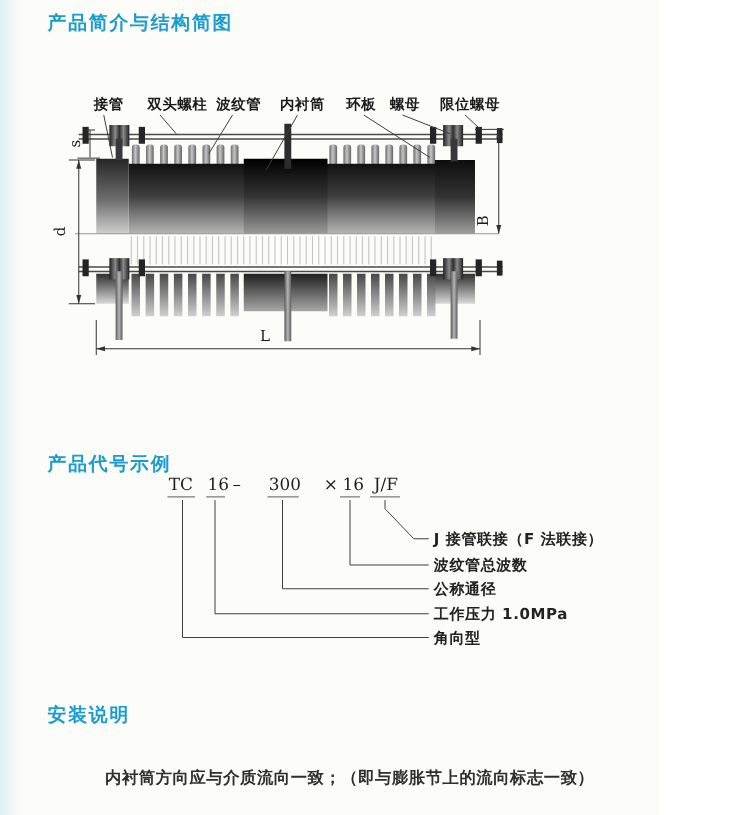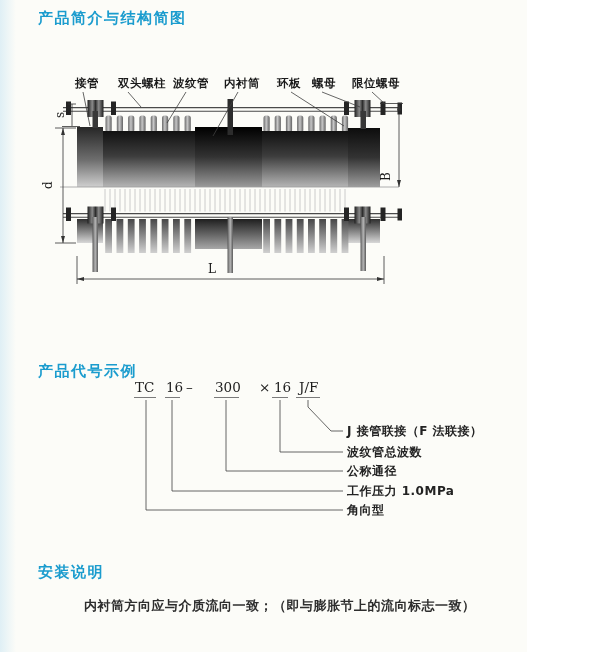--- a/index.html
+++ b/index.html
@@ -7,21 +7,21 @@
         font-family:"DejaVu Sans",sans-serif;}
   .edge-tint{position:absolute;left:0;top:0;width:16px;height:100%;
         background:linear-gradient(to right,rgba(188,224,242,.45),rgba(255,255,255,0));}
   .section-title{position:absolute;left:38px;color:#1b9cce;font-weight:bold;
         font-size:15px;letter-spacing:1.5px;}
   #title-intro{top:9px;}
   #title-code{top:350px;margin-top:12px;}
   #title-install{top:563px;text-align:right;}
   .install-line{position:absolute;left:50px;font-size:13px;font-weight:600;
         color:#2e2e2e;letter-spacing:0.5px;}
-  #install-line-1{top:597px;padding-left:34px;}
+  #install-line-1{top:613px;padding-left:34px;}
   #install-line-2{top:620px;}
   svg{position:absolute;left:0;}
   #diagram-svg{top:62px;}
   #code-svg{top:375px;}
   .plabel{font-family:"DejaVu Sans",sans-serif;font-weight:600;font-size:11.5px;
         fill:#1a1a1a;letter-spacing:0.5px;}
   .dim{font-family:"DejaVu Serif",serif;font-size:12px;fill:#1a1a1a;}
   .token{font-family:"DejaVu Serif",serif;font-size:13.5px;fill:#1d1d1d;}
   .callout{font-family:"DejaVu Sans",sans-serif;font-weight:600;font-size:12px;
         fill:#222;letter-spacing:0.5px;}

